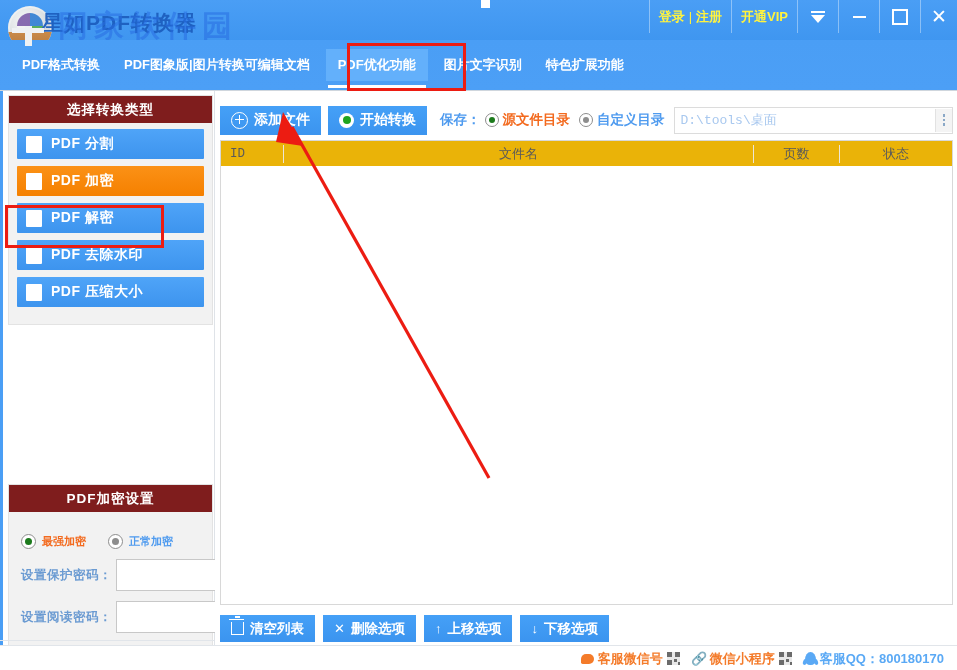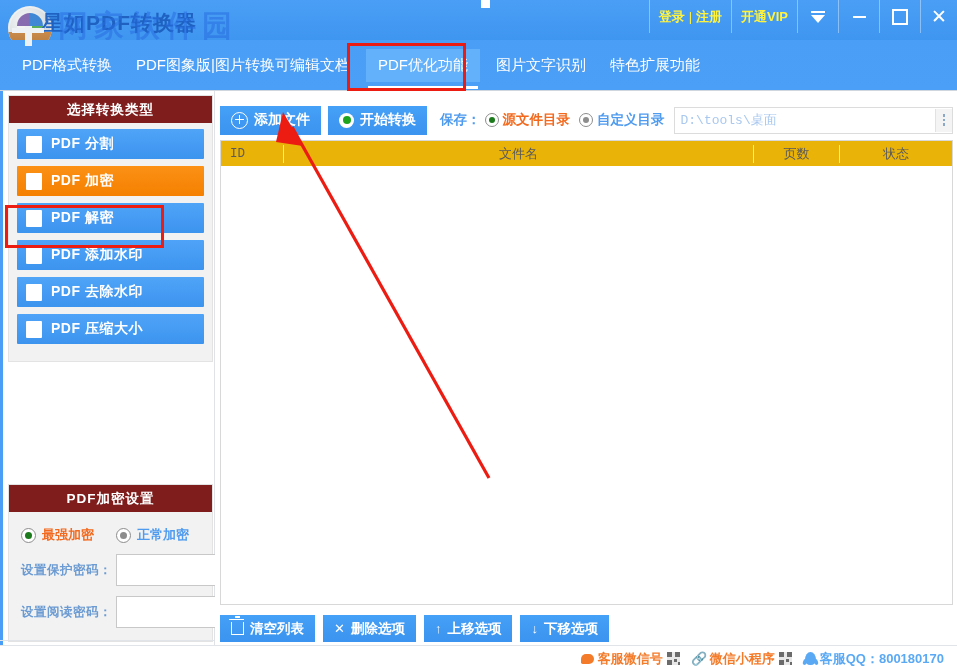--- a/index.html
+++ b/index.html
@@ -68,21 +68,21 @@
   
   .tb-dot{position:absolute;left:481px;top:0;width:9px;height:8px;background:#fff;}
 
   
   .navbar{
     position:absolute;left:0;top:40px;width:957px;height:50px;background:#4a9ef5;
     background:linear-gradient(180deg,#4a9ef5 0%,#4c9ff6 100%);
   }
   .nav{position:absolute;left:14px;top:0;height:50px;display:flex;align-items:center;}
   .nav-item{
-    font-size:15px;font-weight:normal;color:#ffffff;white-space:nowrap;padding:6px 8px;
+    font-size:13px;font-weight:bold;color:#ffffff;white-space:nowrap;padding:6px 8px;
     margin-right:8px;position:relative;
   }
   .nav-item.active{
     background:#63b0fb;color:#ffffff;padding:7px 12px;
   }
   .nav-item.active:after{
     content:"";position:absolute;left:2px;right:2px;bottom:-7px;height:3px;background:#ffffff;
   }
 
   
@@ -105,21 +105,21 @@
   }
   .type-item.active{background:linear-gradient(180deg,#fb9116 0%,#f58000 100%);}
   .pdf-ico{
     width:16px;height:17px;background:#fff;margin-right:9px;border-radius:1px;
     display:flex;align-items:center;justify-content:center;color:#d03a2c;font-size:12px;
     font-weight:bold;line-height:1;flex:none;
   }
   .type-label{letter-spacing:.5px;}
 
   .psettings{top:393px;padding-bottom:13px;}
-  .radios{display:flex;align-items:flex-start;padding:14px 0 0 12px;font-size:13px;font-weight:bold;}
+  .radios{display:flex;align-items:flex-start;padding:22px 0 0 12px;font-size:11px;font-weight:bold;}
   .radio{display:flex;align-items:center;margin-right:22px;white-space:nowrap;}
   .rdot{
     width:13px;height:13px;border-radius:50%;border:1px solid #8d8d8d;background:#fff;
     margin-right:6px;display:flex;align-items:center;justify-content:center;flex:none;
   }
   .rdot i{width:7px;height:7px;border-radius:50%;background:#8d8d8d;display:block;}
   .rdot.on i{background:#1c7a1c;}
   .r-strong{color:#f36a1e;}
   .r-normal{color:#4f9bef;}
 
@@ -308,24 +308,20 @@
           <div class="type-item active">
             <span class="pdf-ico"></span>
             <span class="type-label">PDF 加密</span>
           </div>
           <div class="type-item">
             <span class="pdf-ico"></span>
             <span class="type-label">PDF 解密</span>
           </div>
           <div class="type-item">
             <span class="pdf-ico"></span>
-            <span class="type-label">PDF 添加水印</span>
-          </div>
-          <div class="type-item">
-            <span class="pdf-ico"></span>
             <span class="type-label">PDF 去除水印</span>
           </div>
           <div class="type-item">
             <span class="pdf-ico"></span>
             <span class="type-label">PDF 压缩大小</span>
           </div>
         </div>
       </div>
 
       <div class="panel psettings">

